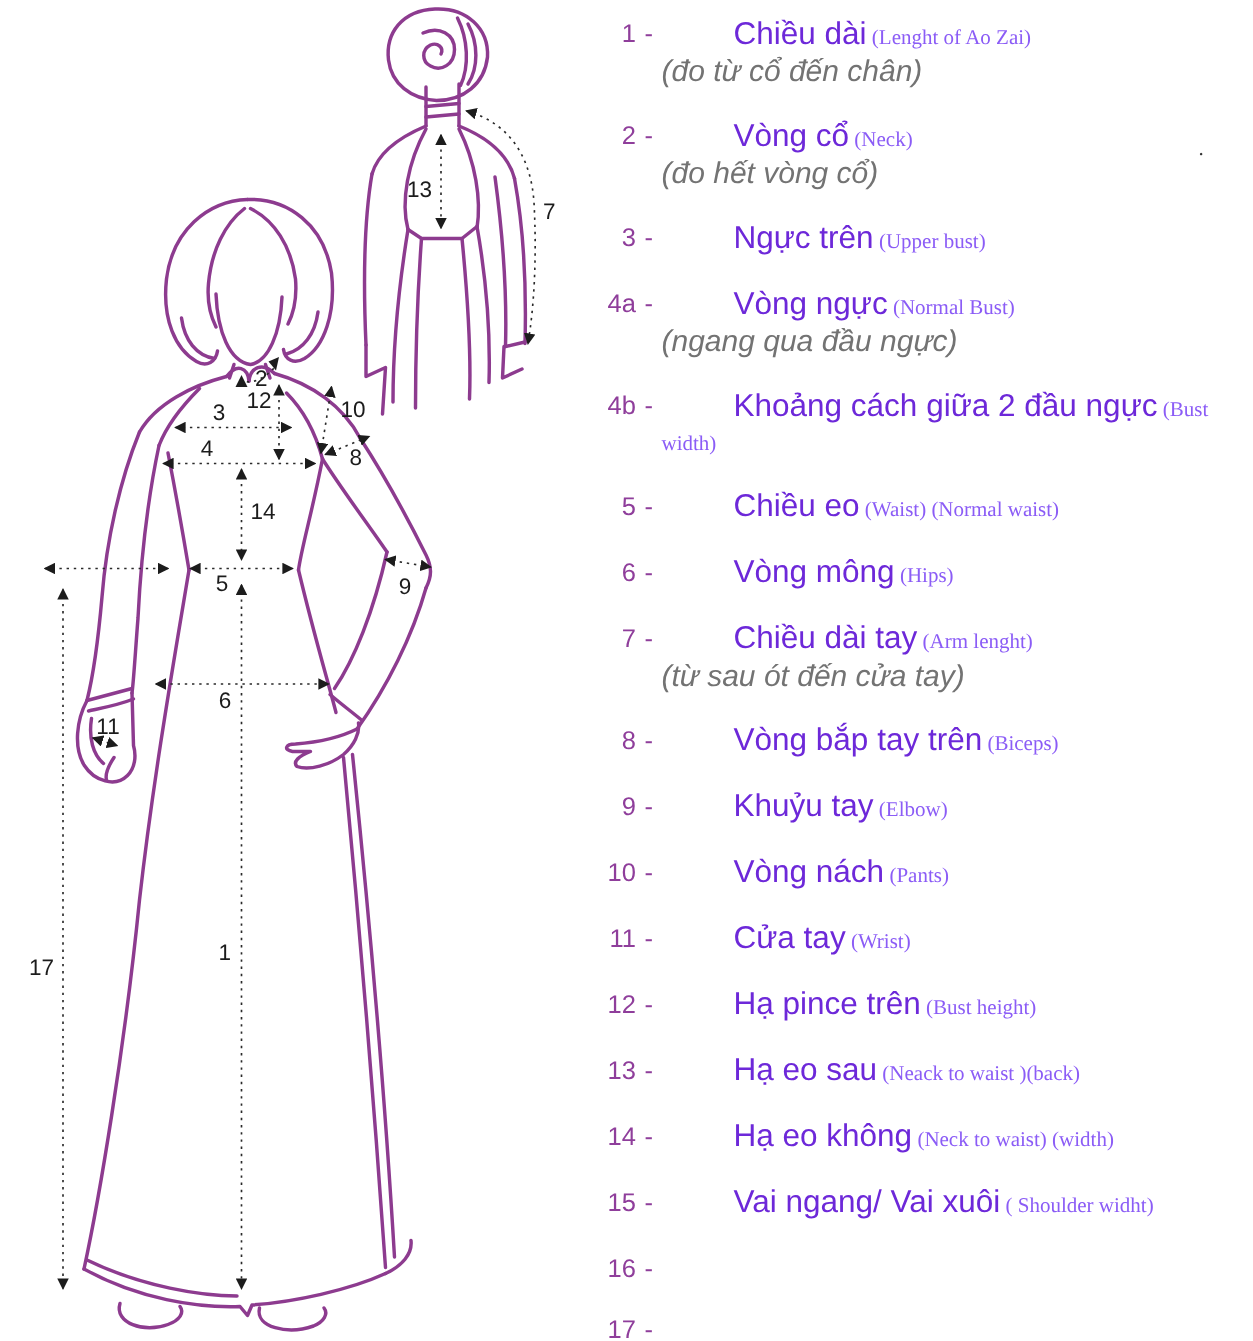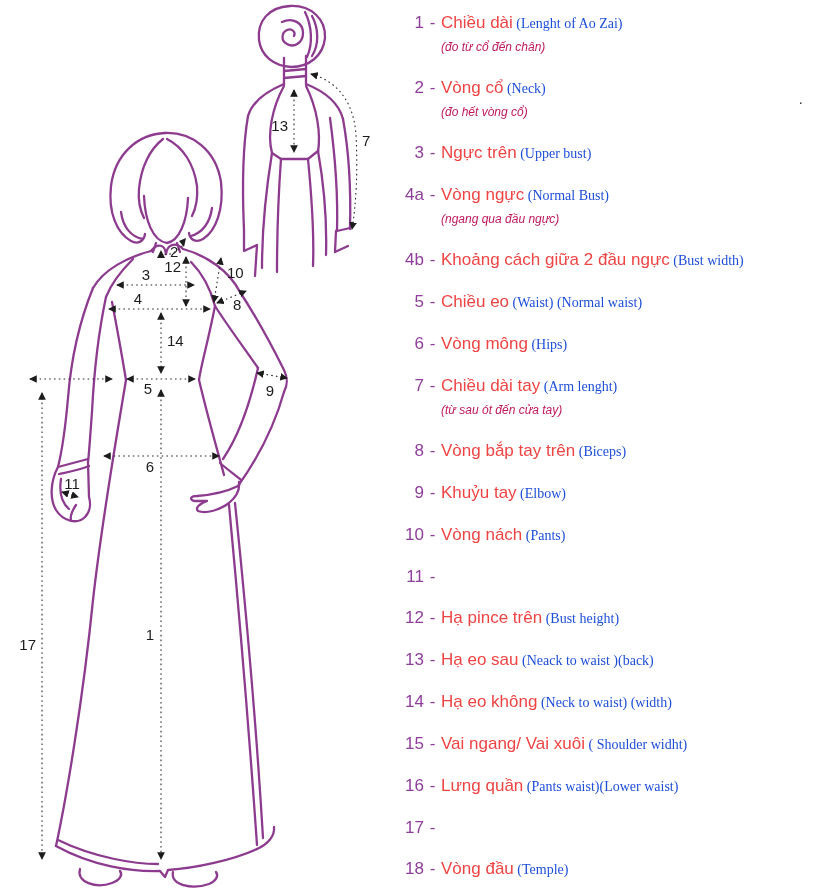--- a/index.html
+++ b/index.html
@@ -5,23 +5,23 @@
   html,body{margin:0;padding:0;background:#fff;}
   .screen{position:relative;width:835px;height:894px;background:#ffffff;overflow:hidden;
           font-family:"Liberation Sans",sans-serif;}
   
   .legend{position:absolute;left:393px;top:12px;width:440px;
           display:flex;flex-direction:column;gap:19px;}
   .row{display:flex;align-items:flex-start;line-height:22px;}
   .num{width:31px;text-align:right;color:#8f3e9b;font-size:17px;flex:none;}
   .dash{width:17px;text-align:center;color:#8f3e9b;font-size:17px;flex:none;}
   .body{flex:1;}
-  .vn{color:#ef4444;font-size:17px;}
-  .en{color:#1d4ed8;font-size:14px;font-family:"Liberation Serif",serif;}
-  .note{color:#be185d;font-size:12px;font-style:italic;}
+  .vn{color:#6d28d9;font-size:21px;margin-left:48px;}
+  .en{color:#8b5cf6;font-size:14px;font-family:"Liberation Serif",serif;}
+  .note{color:#737373;font-size:20px;font-style:italic;}
   .stray{position:absolute;left:799px;top:92px;color:#333;font:14px "Liberation Serif",serif;}
   
   .fig{position:absolute;left:0;top:0;}
   .f{fill:none;stroke:#8d3b8f;stroke-width:2.3;stroke-linecap:round;stroke-linejoin:round;}
   .m{fill:none;stroke:#2a2a2a;stroke-width:1.1;stroke-dasharray:1.6 3.2;
      marker-start:url(#ahr);marker-end:url(#ah);}
   .mline{fill:none;stroke:#2a2a2a;stroke-width:1.1;stroke-dasharray:1.6 3.2;}
   .lbl{font:15px "Liberation Sans",sans-serif;fill:#1c1c1c;}
 </style>
 </head>
@@ -206,20 +206,21 @@
         <span class="body"><span class="vn">Khuỷu tay</span><span class="en"> (Elbow)</span></span>
       </div>
       <div class="row">
         <span class="num">10</span>
         <span class="dash">-</span>
         <span class="body"><span class="vn">Vòng nách</span><span class="en"> (Pants)</span></span>
       </div>
       <div class="row">
         <span class="num">11</span>
         <span class="dash">-</span>
+        <span class="body"><span class="vn">Cửa tay</span><span class="en"> (Wrist)</span></span>
       </div>
       <div class="row">
         <span class="num">12</span>
         <span class="dash">-</span>
         <span class="body"><span class="vn">Hạ pince trên</span><span class="en"> (Bust height)</span></span>
       </div>
       <div class="row">
         <span class="num">13</span>
         <span class="dash">-</span>
         <span class="body"><span class="vn">Hạ eo sau</span><span class="en"> (Neack to waist )(back)</span></span>
@@ -230,21 +231,20 @@
         <span class="body"><span class="vn">Hạ eo không</span><span class="en"> (Neck to waist) (width)</span></span>
       </div>
       <div class="row">
         <span class="num">15</span>
         <span class="dash">-</span>
         <span class="body"><span class="vn">Vai ngang/ Vai xuôi</span><span class="en"> ( Shoulder widht)</span></span>
       </div>
       <div class="row">
         <span class="num">16</span>
         <span class="dash">-</span>
-        <span class="body"><span class="vn">Lưng quần</span><span class="en"> (Pants waist)(Lower waist)</span></span>
       </div>
       <div class="row">
         <span class="num">17</span>
         <span class="dash">-</span>
       </div>
       <div class="row">
         <span class="num">18</span>
         <span class="dash">-</span>
         <span class="body"><span class="vn">Vòng đầu</span><span class="en"> (Temple)</span></span>
       </div>

